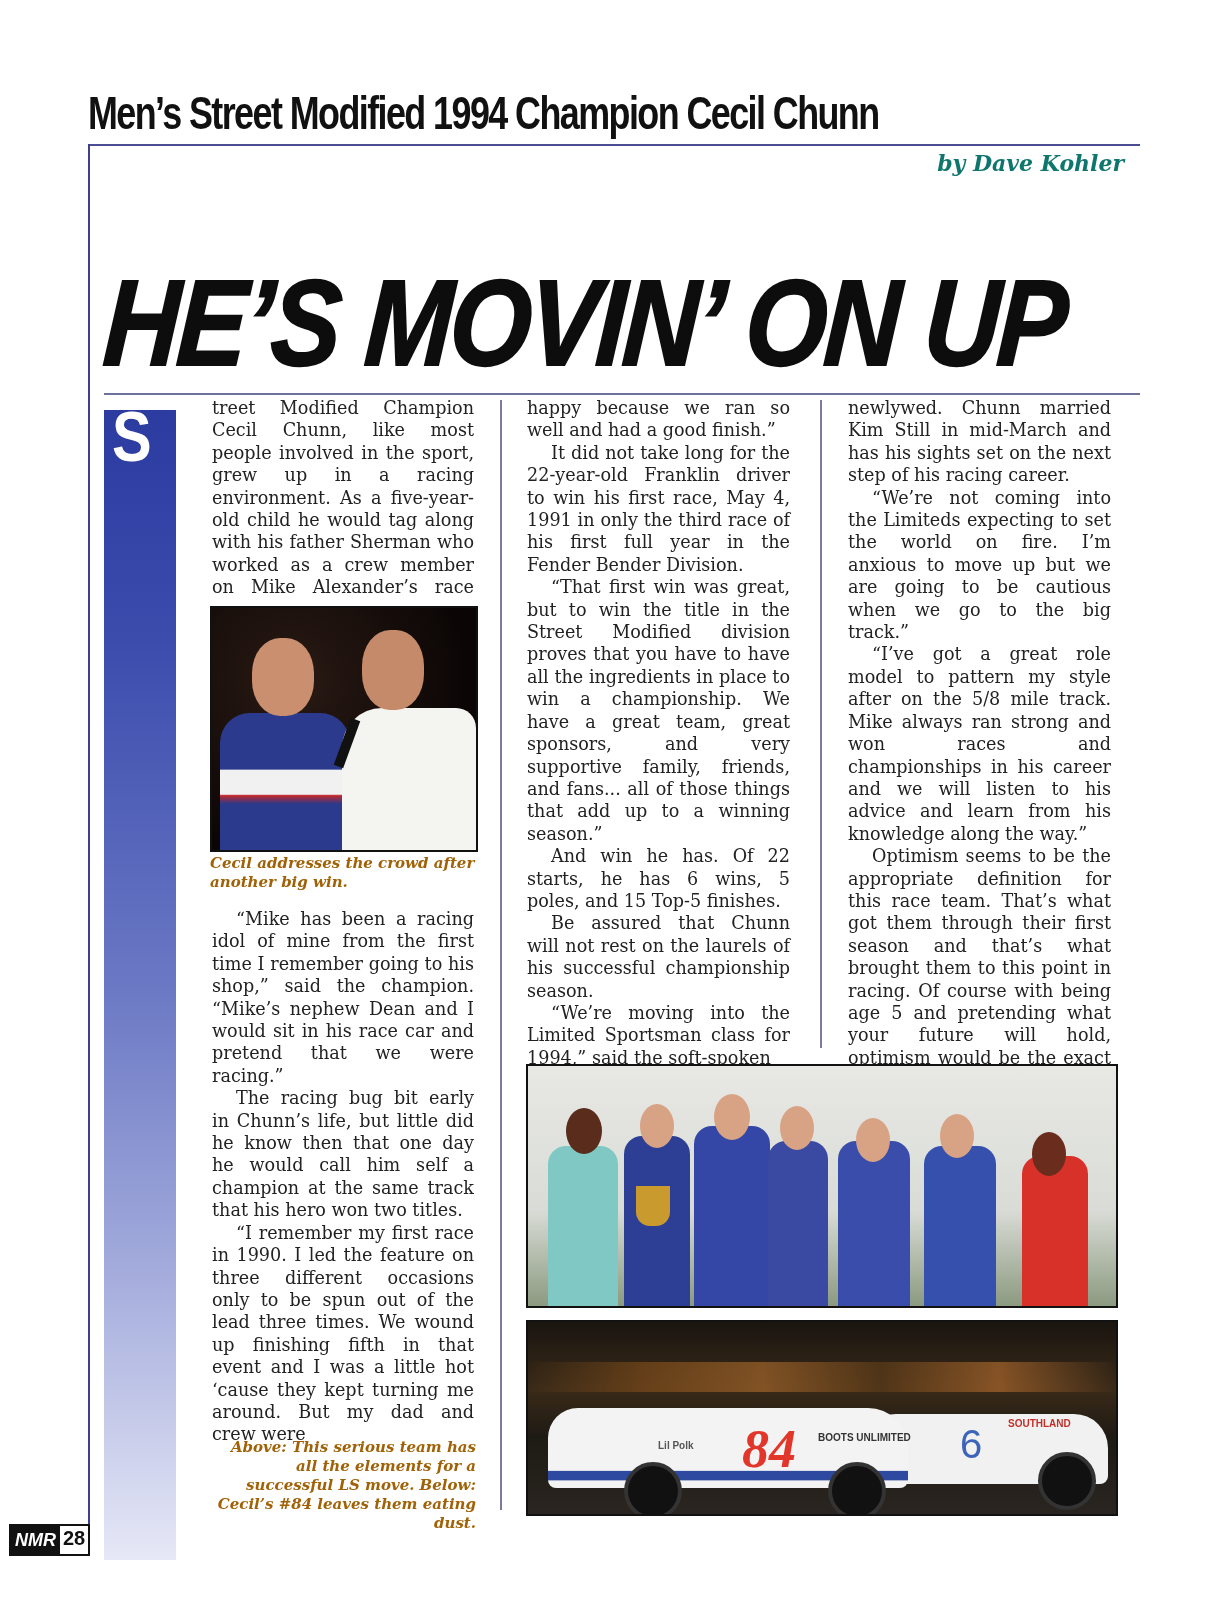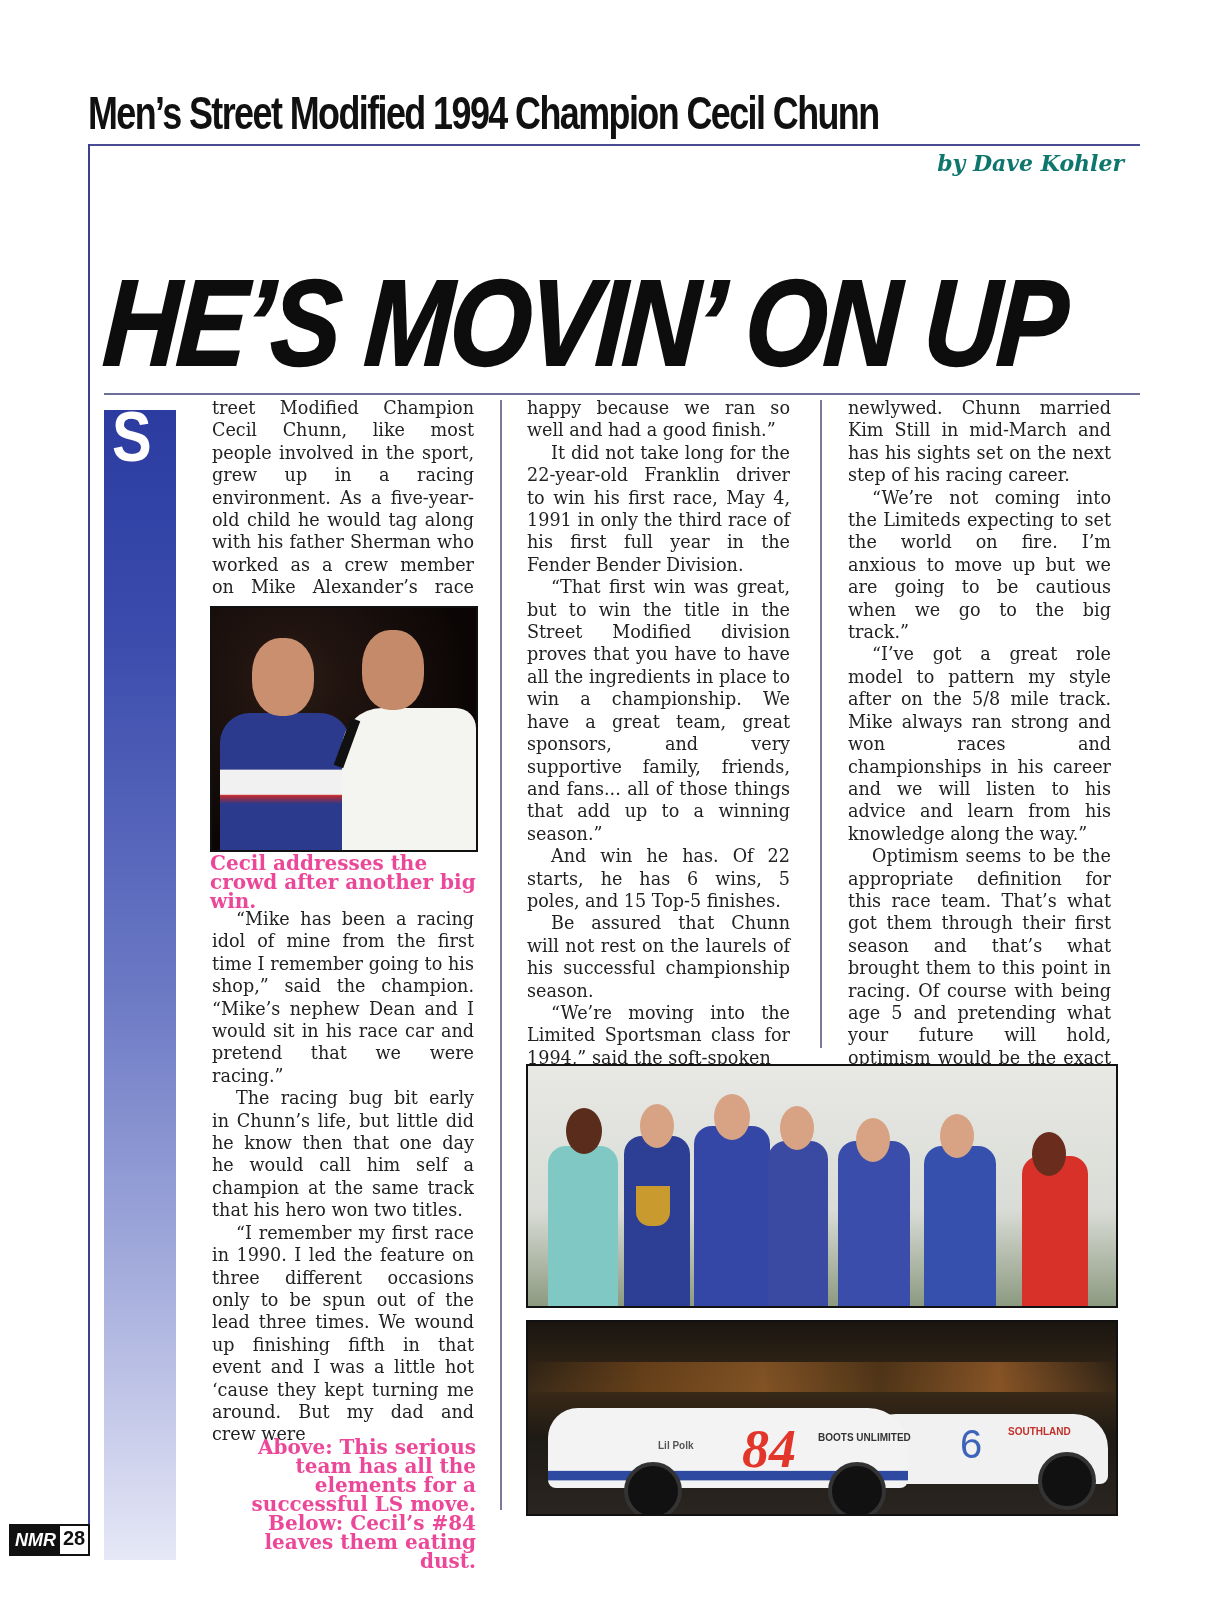--- a/index.html
+++ b/index.html
@@ -47,21 +47,21 @@
 
     .vrule { position: absolute; width: 2px; background: #7a7a9a; }
     .vr-1 { left: 500px; top: 400px; height: 1110px; }
     .vr-2 { left: 820px; top: 400px; height: 648px; }
 
     .photo { position: absolute; border: 2px solid #111; overflow: hidden; }
     .photo-1 { left: 210px; top: 606px; width: 264px; height: 242px; background: radial-gradient(circle at 30% 30%, #2a1a14 0%, #0b0605 70%); }
     .photo-2 { left: 526px; top: 1064px; width: 588px; height: 240px; background: linear-gradient(to bottom, #e8e8e4 0%, #d9dcd6 60%, #8c9a80 100%); }
     .photo-3 { left: 526px; top: 1320px; width: 588px; height: 192px; background: linear-gradient(to bottom, #1a1510 0%, #3a2a18 35%, #1e1a14 60%, #2a2520 100%); }
 
-    .caption { position: absolute; font-family: "DejaVu Serif", serif; font-weight: 700; font-size: 20px; line-height: 19px; color: #ec4899; }
+    .caption { position: absolute; font-family: "DejaVu Serif", serif; font-style: italic; font-weight: 700; font-size: 15px; line-height: 19px; color: #a16207; }
     .caption-1 { left: 210px; top: 854px; width: 266px; }
     .caption-2 { left: 210px; top: 1438px; width: 266px; text-align: right; }
 
     .folio { position: absolute; left: 9px; top: 1524px; display: flex; height: 28px; border: 2px solid #111; text-align: right; }
     .folio .brand { background: #111; color: #fff; font-family: "Liberation Sans", sans-serif; font-weight: 700; font-style: italic; font-size: 18px; padding: 2px 4px; line-height: 24px; }
     .folio .num { background: #fff; color: #111; font-family: "Liberation Sans", sans-serif; font-weight: 700; font-size: 20px; padding: 0 3px; line-height: 24px; }
 
     
     .fig { position: absolute; }
     .p1-man1-head { left: 40px; top: 30px; width: 62px; height: 78px; border-radius: 45%; background: #c98f6e; }
@@ -149,21 +149,21 @@
   <div class="fig p2-person" style="left:396px;width:72px;height:160px;background:#3650ae;"></div>
   <div class="fig p2-head" style="left:412px;top:48px;width:34px;height:44px;"></div>
   <div class="fig p2-person" style="left:494px;width:66px;height:150px;background:#d8312a;"></div>
   <div class="fig p2-head" style="left:504px;top:66px;width:34px;height:44px;background:#6a2c1c;"></div>
 </div>
 
 <div class="photo photo-3">
   <div class="fig p3-lights"></div>
   <div class="fig p3-car2"></div>
   <div class="fig p3-num6">6</div>
-  <div class="fig p3-text" style="left:480px;top:104px;">SOUTHLAND</div>
+  <div class="fig p3-text" style="left:480px;top:96px;">SOUTHLAND</div>
   <div class="fig p3-car"></div>
   <div class="fig p3-num">84</div>
   <div class="fig p3-text" style="left:130px;top:118px;color:#555;">Lil Polk</div>
   <div class="fig p3-text" style="left:290px;top:110px;color:#333;">BOOTS UNLIMITED</div>
   <div class="fig p3-wheel" style="left:96px;top:140px;"></div>
   <div class="fig p3-wheel" style="left:300px;top:140px;"></div>
   <div class="fig p3-wheel" style="left:510px;top:130px;"></div>
 </div>
 
 <div class="folio">

